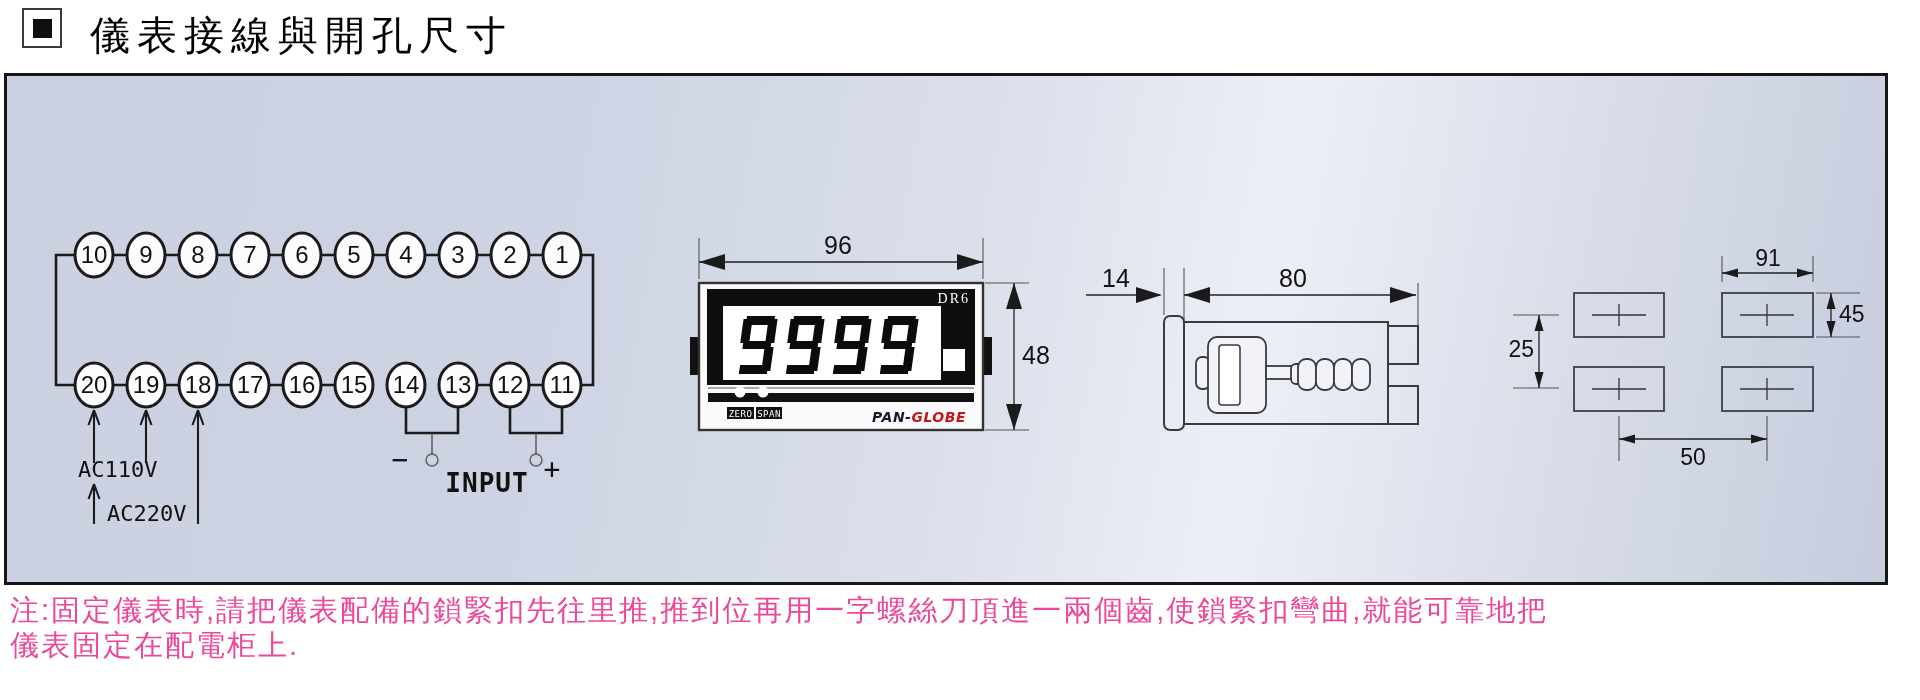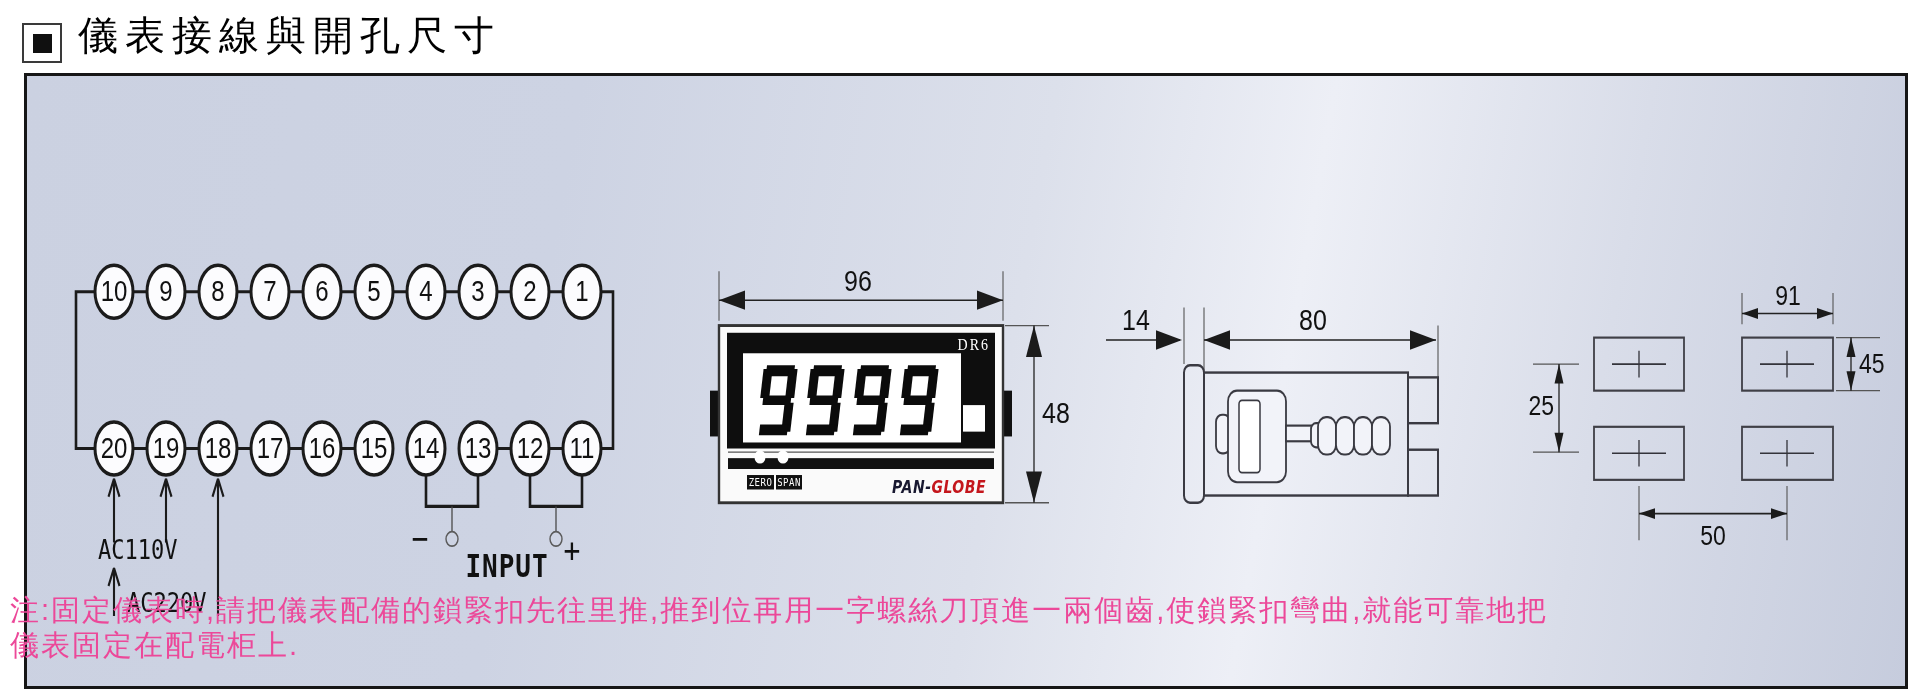--- a/index.html
+++ b/index.html
@@ -1,27 +1,27 @@
 <!DOCTYPE html>
 <html><head>
 <meta charset="utf-8">
 <style>
   html,body{margin:0;padding:0;}
   body{
     width:1920px;height:700px;position:relative;overflow:hidden;
     background:#ffffff;
     font-family:"Liberation Sans","DejaVu Sans",sans-serif;
   }
-  .title-row{position:absolute;left:22px;top:8px;display:flex;align-items:flex-end;gap:16px;}
+  .title-row{position:absolute;left:22px;top:8px;display:flex;align-items:flex-start;gap:28px;}
   .bullet-box{width:36px;height:36px;border:2px solid #3a3a3a;background:#fff;
     display:flex;align-items:center;justify-content:center;}
   .bullet-inner{width:19px;height:19px;background:#101010;}
   .page-title{font-size:40px;color:#000;letter-spacing:7px;font-weight:500;white-space:nowrap;}
   .diagram-panel{
-    position:absolute;left:24px;top:73px;width:1884px;height:616px;box-sizing:border-box;
+    position:absolute;left:4px;top:73px;width:1884px;height:512px;box-sizing:border-box;
     border:3px solid #161616;
     background:linear-gradient(100deg,#cbd1e1 0%,#cdd3e3 28%,#dce0eb 52%,#edeff6 66%,#d9dde9 82%,#c6ccdd 100%);
   }
   .diagram-panel svg{position:absolute;inset:0;width:100%;height:100%;}
   .note-text{position:absolute;left:10px;top:593px;width:1900px;font-size:29px;color:#ec4899;
     letter-spacing:2px;line-height:1.22;white-space:pre-line;}
 
   
   .term{fill:#fcfcfe;stroke:#1b1b1b;stroke-width:3;}
   .wire{stroke:#1b1b1b;stroke-width:2.6;fill:none;}

